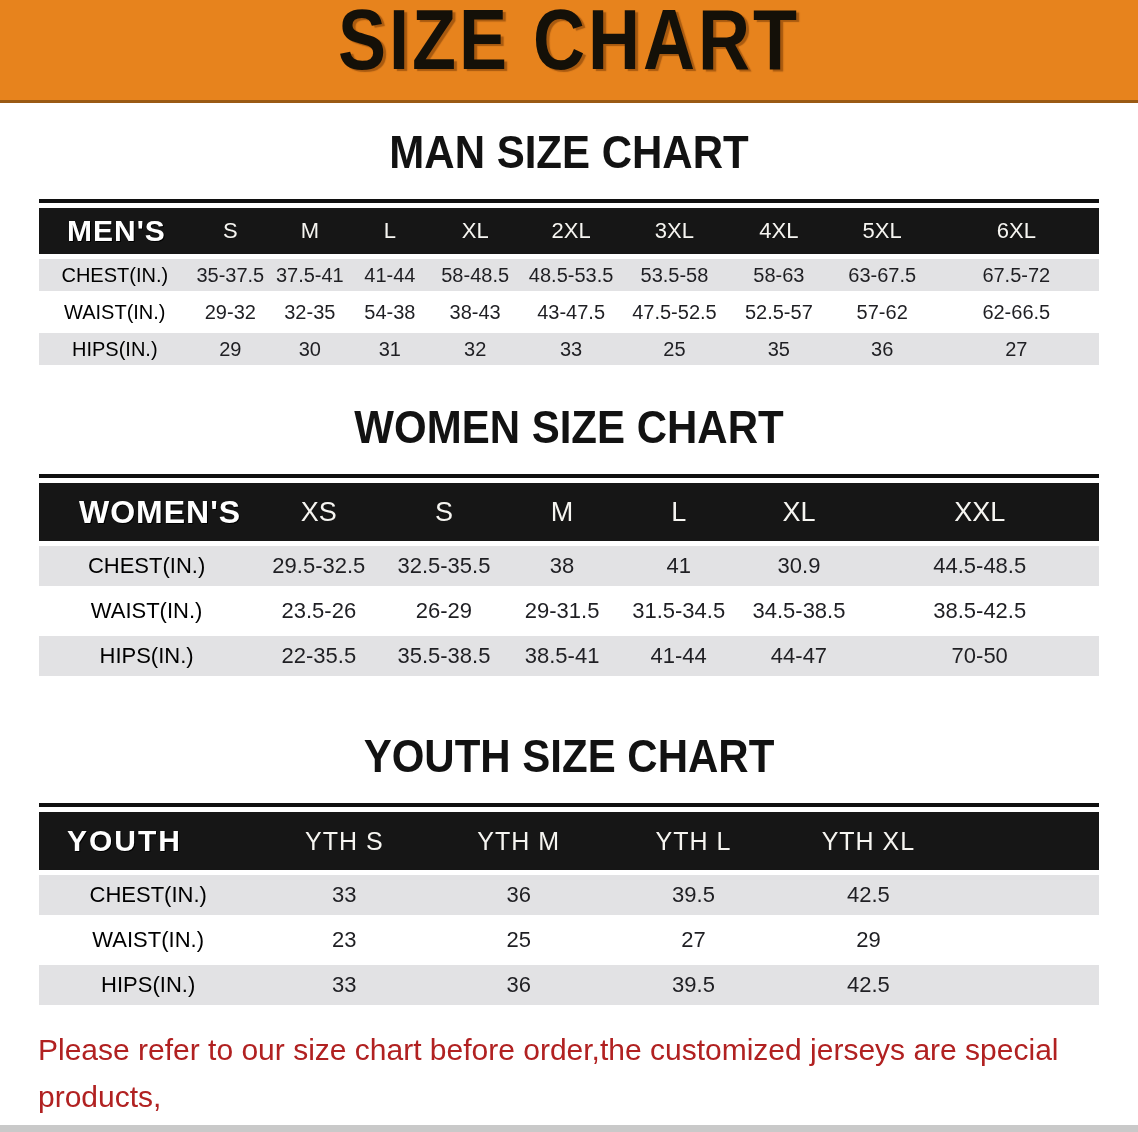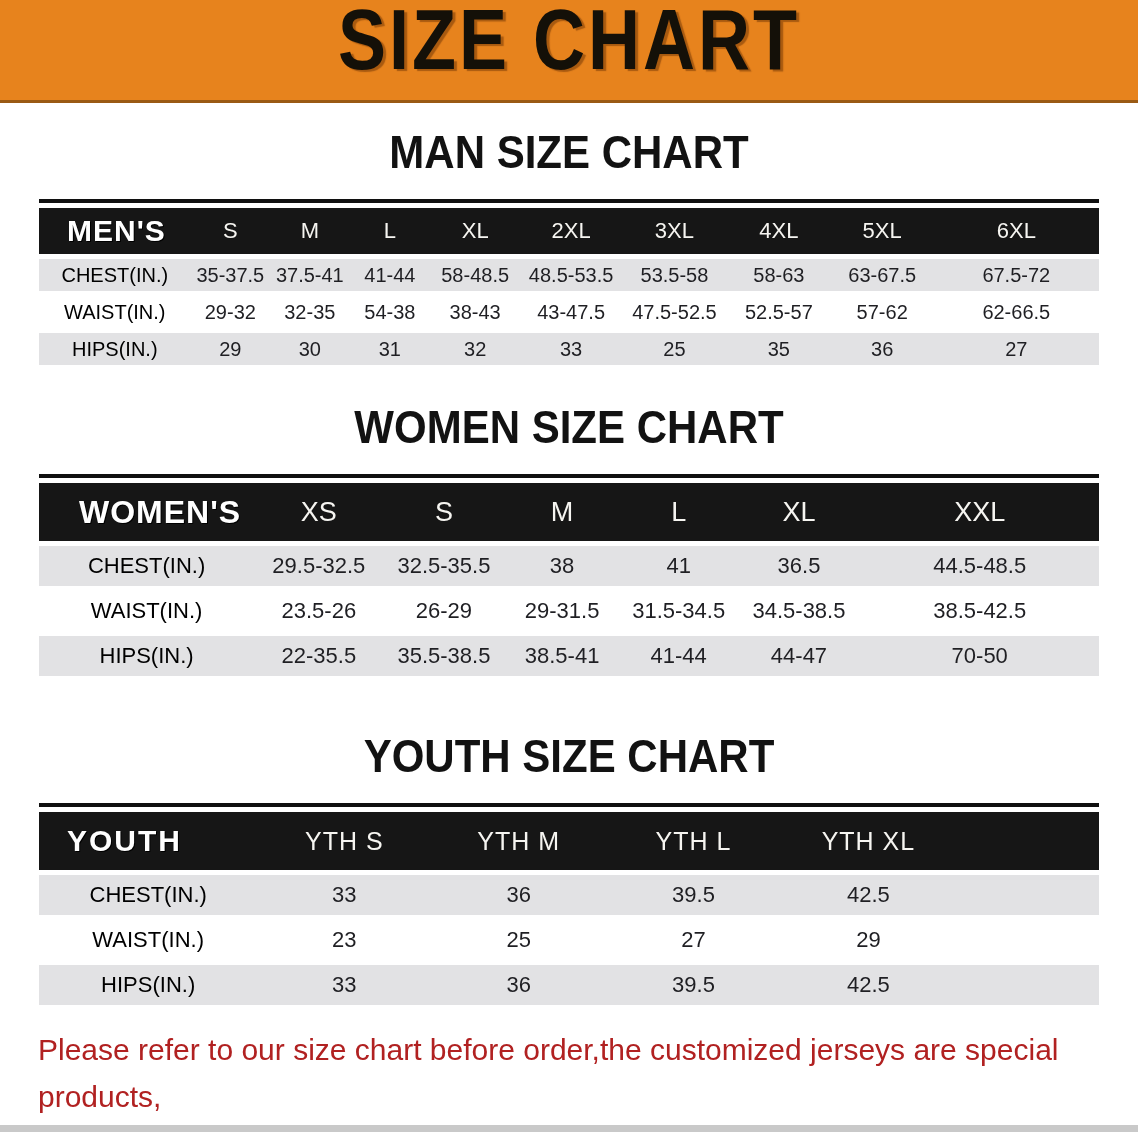--- a/index.html
+++ b/index.html
@@ -170,21 +170,21 @@
           <th>XXL</th>
         </tr>
       </thead>
       <tbody>
         <tr>
           <td class="rowlabel">CHEST(IN.)</td>
           <td>29.5-32.5</td>
           <td>32.5-35.5</td>
           <td>38</td>
           <td>41</td>
-          <td>36.5</td>
+          <td>30.9</td>
           <td>44.5-48.5</td>
         </tr>
         <tr>
           <td class="rowlabel">WAIST(IN.)</td>
           <td>23.5-26</td>
           <td>26-29</td>
           <td>29-31.5</td>
           <td>31.5-34.5</td>
           <td>34.5-38.5</td>
           <td>38.5-42.5</td>

